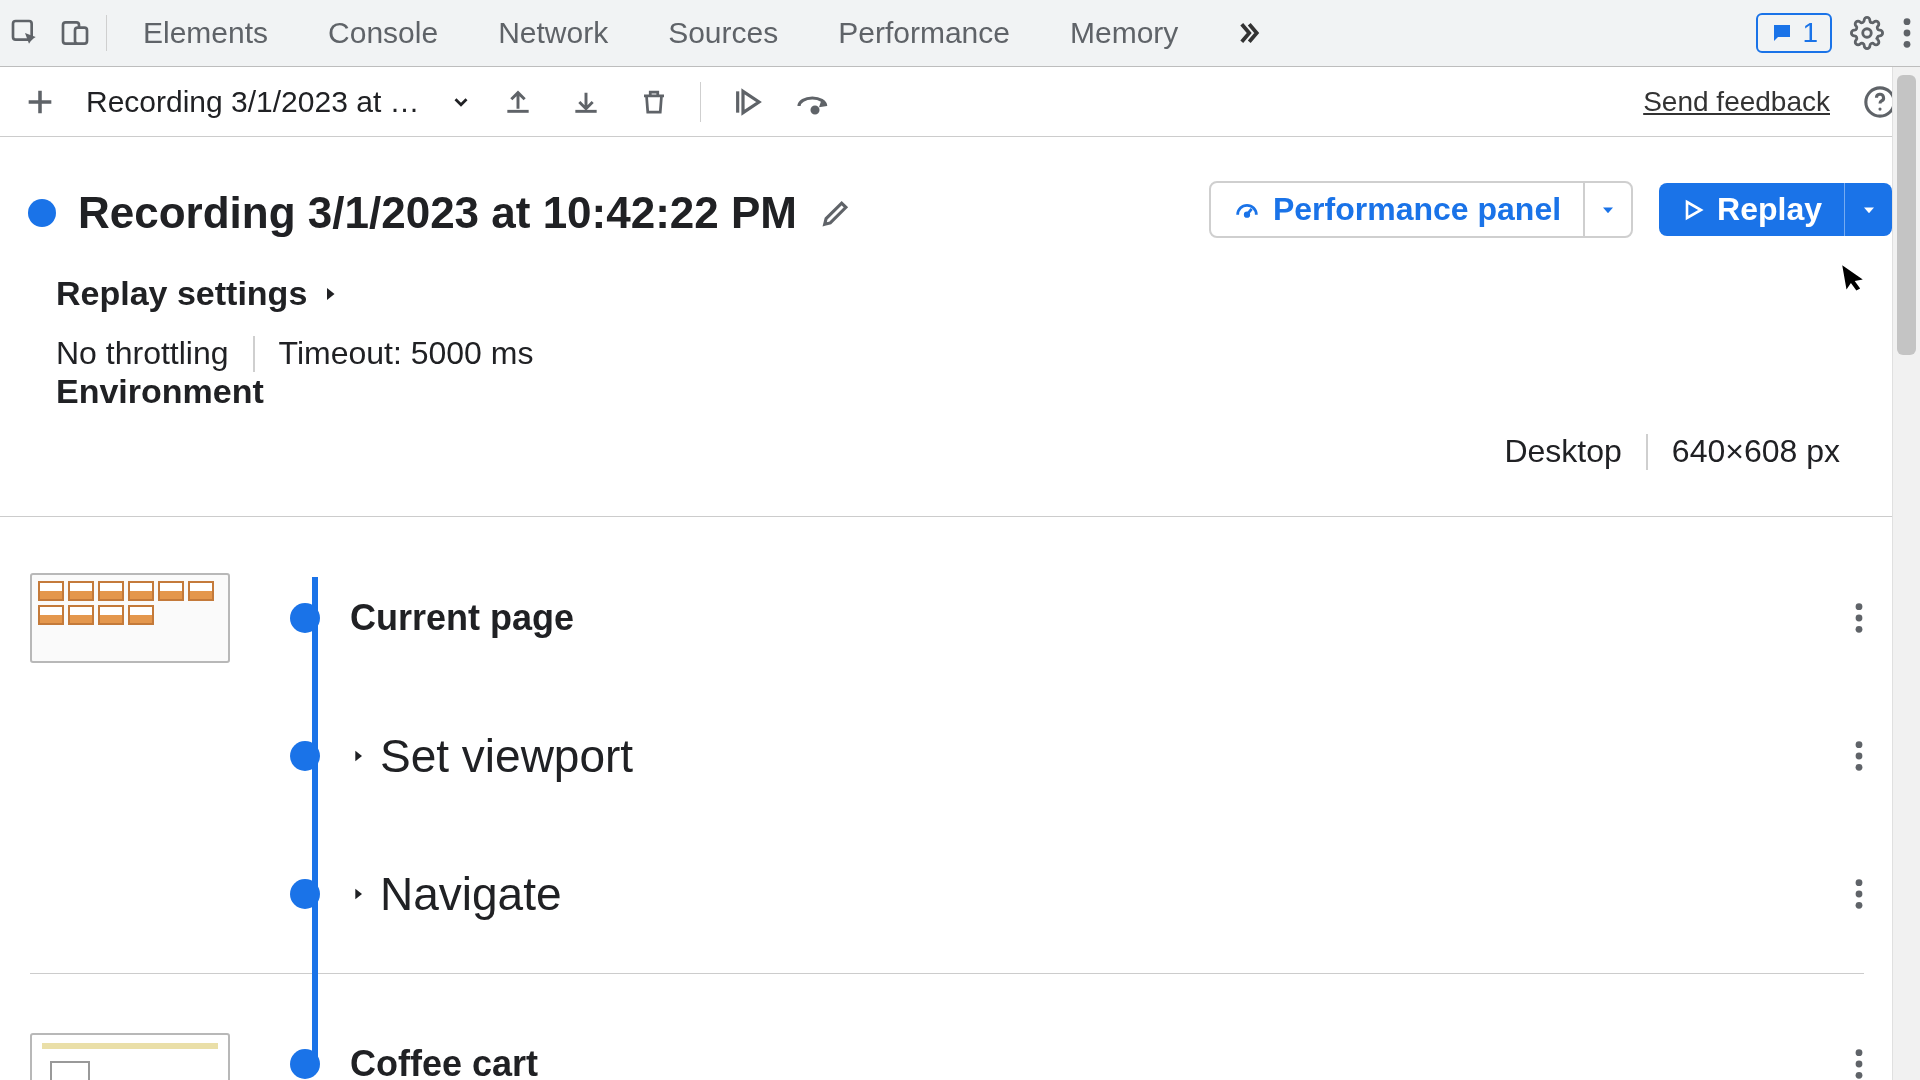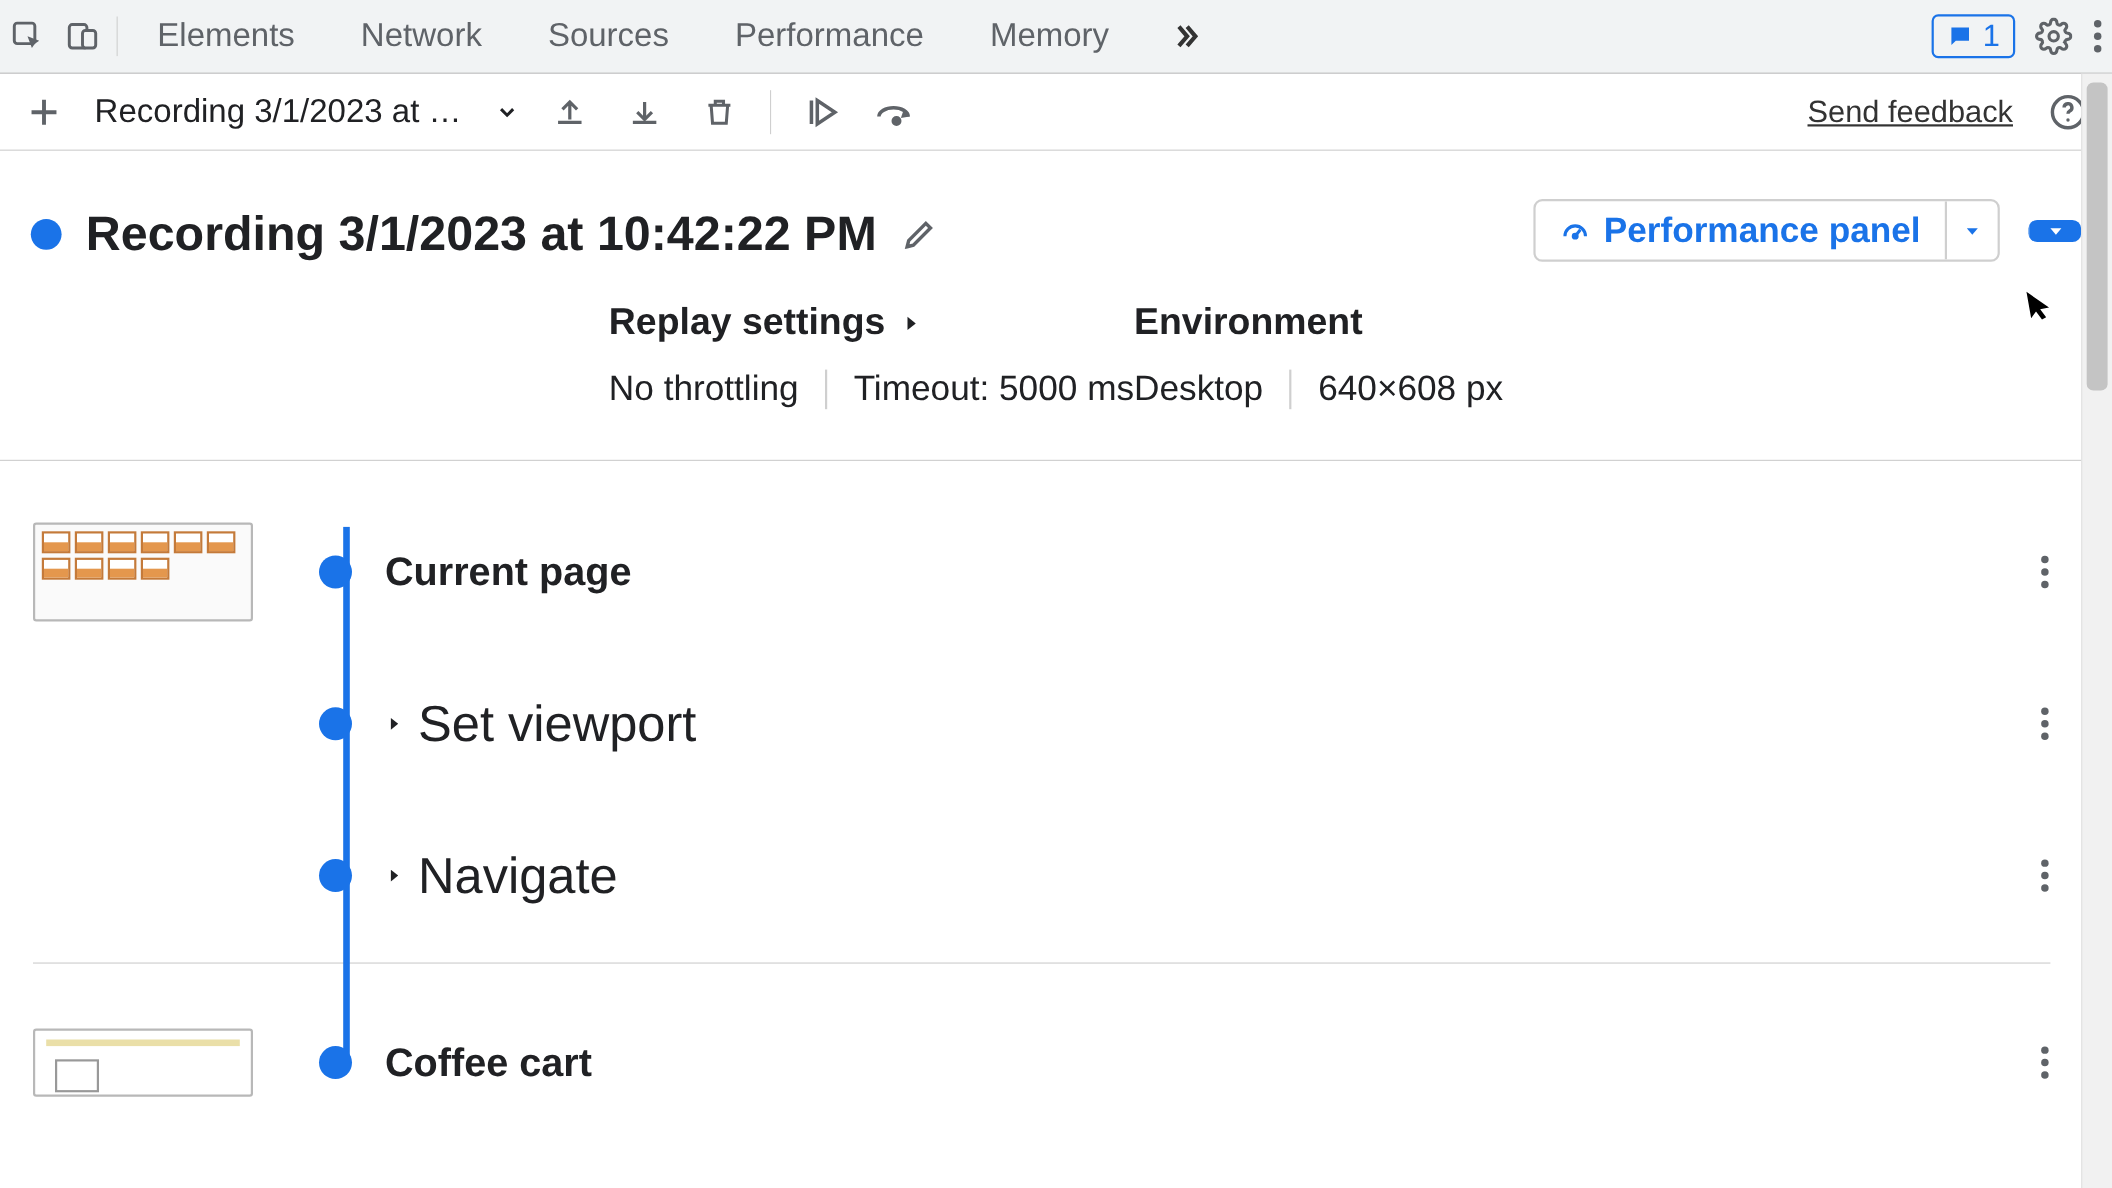--- a/index.html
+++ b/index.html
@@ -78,23 +78,23 @@
     overflow: hidden; background: #fff;
   }
   .split-btn .main { display:flex; align-items:center; gap:12px; padding: 8px 22px; font-size: 32px; color: var(--blue); font-weight: 700; }
   .split-btn .arrow { display:flex; align-items:center; justify-content:center; width:48px; border-left:2px solid #cfcfcf; color: var(--blue); }
   .split-btn.primary { border: none; background: var(--blue); }
   .split-btn.primary .main { color: #fff; font-weight: 600; }
   .split-btn.primary .arrow { border-left: 1px solid rgba(255,255,255,0.4); color: #fff; }
 
   
   .settings {
-    display: flex; justify-content: center; padding: 10px 56px 46px 56px;
+    display: flex; justify-content: space-between; padding: 10px 80px 46px 56px;
     border-bottom: 1px solid var(--border);
-    font-size: 32px; color: #202124;
+    font-size: 32px; color: #202124; flex-direction: column;
   }
   .settings-col h3 { font-size: 34px; font-weight: 600; display: flex; align-items: center; gap: 14px; margin-bottom: 22px; }
   .settings-col .row { display: flex; align-items: center; gap: 24px; font-size: 32px; color: #202124; }
   .settings-col .row .vsep2 { width: 2px; height: 36px; background: #cfcfcf; }
   .settings-col.right { text-align: right; }
 
   
   .steps { position: relative; padding: 56px 56px 0 30px; }
   .step-group { border-bottom: 1px solid var(--border); padding-bottom: 34px; margin-bottom: 50px; position: relative; }
   .step-group.last { border-bottom: none; margin-bottom: 0; padding-bottom: 0; }
@@ -151,20 +151,23 @@
     <div class="tabbar-icon">
       <svg width="32" height="32" viewBox="0 0 24 24" fill="none" stroke="currentColor" stroke-width="2">
           <rect x="3" y="4" width="12" height="16" rx="2"></rect>
           <rect x="12" y="8" width="9" height="12" rx="2" fill="#f1f3f4"></rect>
         </svg>
     </div>
     <div class="tabbar-sep"></div>
     <div class="tabs">
       <div class="tab">
           <span>Elements</span>
+        </div>
+      <div class="tab">
+          <span>Console</span>
         </div>
       <div class="tab">
           <span>Network</span>
         </div>
       <div class="tab">
           <span>Sources</span>
         </div>
       <div class="tab">
           <span>Performance</span>
         </div>
@@ -281,20 +284,28 @@
         </span>
         <span>Performance panel</span>
       </div>
       <div class="arrow">
         <svg width="20" height="20" viewBox="0 0 24 24" fill="currentColor">
             <path d="M6 9h12l-6 7z"></path>
           </svg>
       </div>
     </div>
     <div class="split-btn primary">
+      <div class="main">
+        <span>
+          <svg width="24" height="24" viewBox="0 0 24 24" fill="none" stroke="currentColor" stroke-width="2.6">
+              <path d="M6 4l14 8-14 8z"></path>
+            </svg>
+        </span>
+        <span>Replay</span>
+      </div>
       <div class="arrow">
         <svg width="20" height="20" viewBox="0 0 24 24" fill="currentColor">
             <path d="M6 9h12l-6 7z"></path>
           </svg>
       </div>
     </div>
   </div>
 </div>
 
 <div class="cursor-fake">

